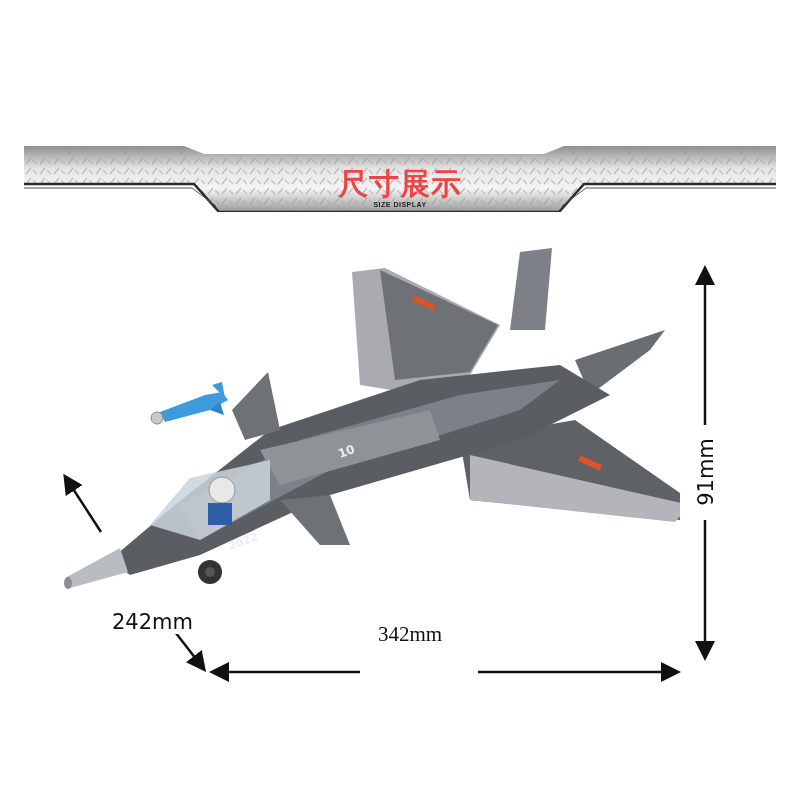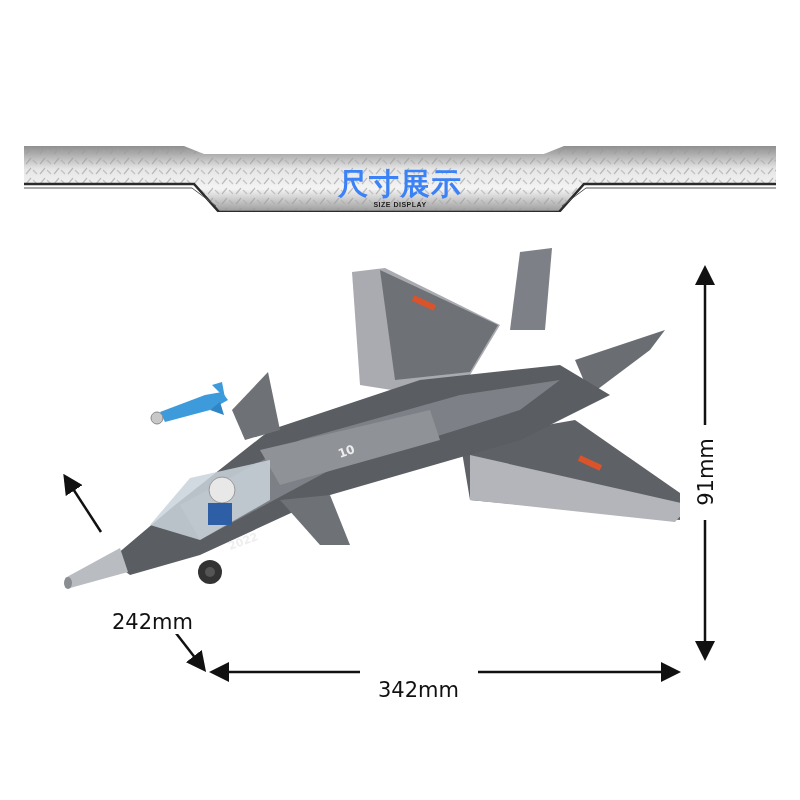--- a/index.html
+++ b/index.html
@@ -1,18 +1,18 @@
 <!DOCTYPE html>
 <html><head>
 <meta charset="utf-8">
 <style>
   html,body{margin:0;padding:0;background:#ffffff;}
   body{width:800px;height:800px;position:relative;overflow:hidden;font-family:"DejaVu Sans","Liberation Sans",sans-serif;}
   .banner{position:absolute;left:24px;top:146px;width:752px;height:66px;}
-  .banner-title{position:absolute;left:0;width:800px;top:164px;text-align:center;font-size:30px;font-weight:bold;color:#3b82f6;letter-spacing:1px;}
+  .banner-title{position:absolute;left:0;width:800px;top:164px;text-align:center;font-size:30px;font-weight:bold;color:#ef4444;letter-spacing:1px;}
   .banner-sub{position:absolute;left:0;width:800px;top:201px;text-align:center;font-size:7px;font-weight:bold;color:#222;font-family:"Liberation Sans",sans-serif;letter-spacing:0.5px;}
   .dim-label{position:absolute;font-family:"DejaVu Sans","Liberation Sans",sans-serif;color:#111;font-size:21px;background:#fff;padding:0 4px;}
   .plane{position:absolute;left:40px;top:230px;width:640px;height:380px;}
   .arrows{position:absolute;left:0;top:0;width:800px;height:800px;}
 </style>
 </head>
 <body>
 
 <svg class="banner" viewBox="0 0 752 66" preserveAspectRatio="none">
   <defs>
@@ -87,14 +87,14 @@
   <line x1="172" y1="628" x2="203" y2="668" stroke="#111" stroke-width="2.5" marker-end="url(#ah)"></line>
 
   <line x1="360" y1="672" x2="214" y2="672" stroke="#111" stroke-width="2.5" marker-end="url(#ah)"></line>
   <line x1="478" y1="672" x2="676" y2="672" stroke="#111" stroke-width="2.5" marker-end="url(#ah)"></line>
 
   <line x1="705" y1="425" x2="705" y2="270" stroke="#111" stroke-width="2.5" marker-end="url(#ah)"></line>
   <line x1="705" y1="520" x2="705" y2="656" stroke="#111" stroke-width="2.5" marker-end="url(#ah)"></line>
 </svg>
 
 <div class="dim-label" style="left:108px;top:610px;">242mm</div>
-<div class="dim-label" style="left:374px;top:678px;">342mm</div>
+<div class="dim-label" style="left:374px;top:622px;font-family:Liberation Serif, serif;">342mm</div>
 <div class="dim-label" style="left:668px;top:460px;transform:rotate(-90deg);transform-origin:center;">91mm</div>
 
 </body></html>

